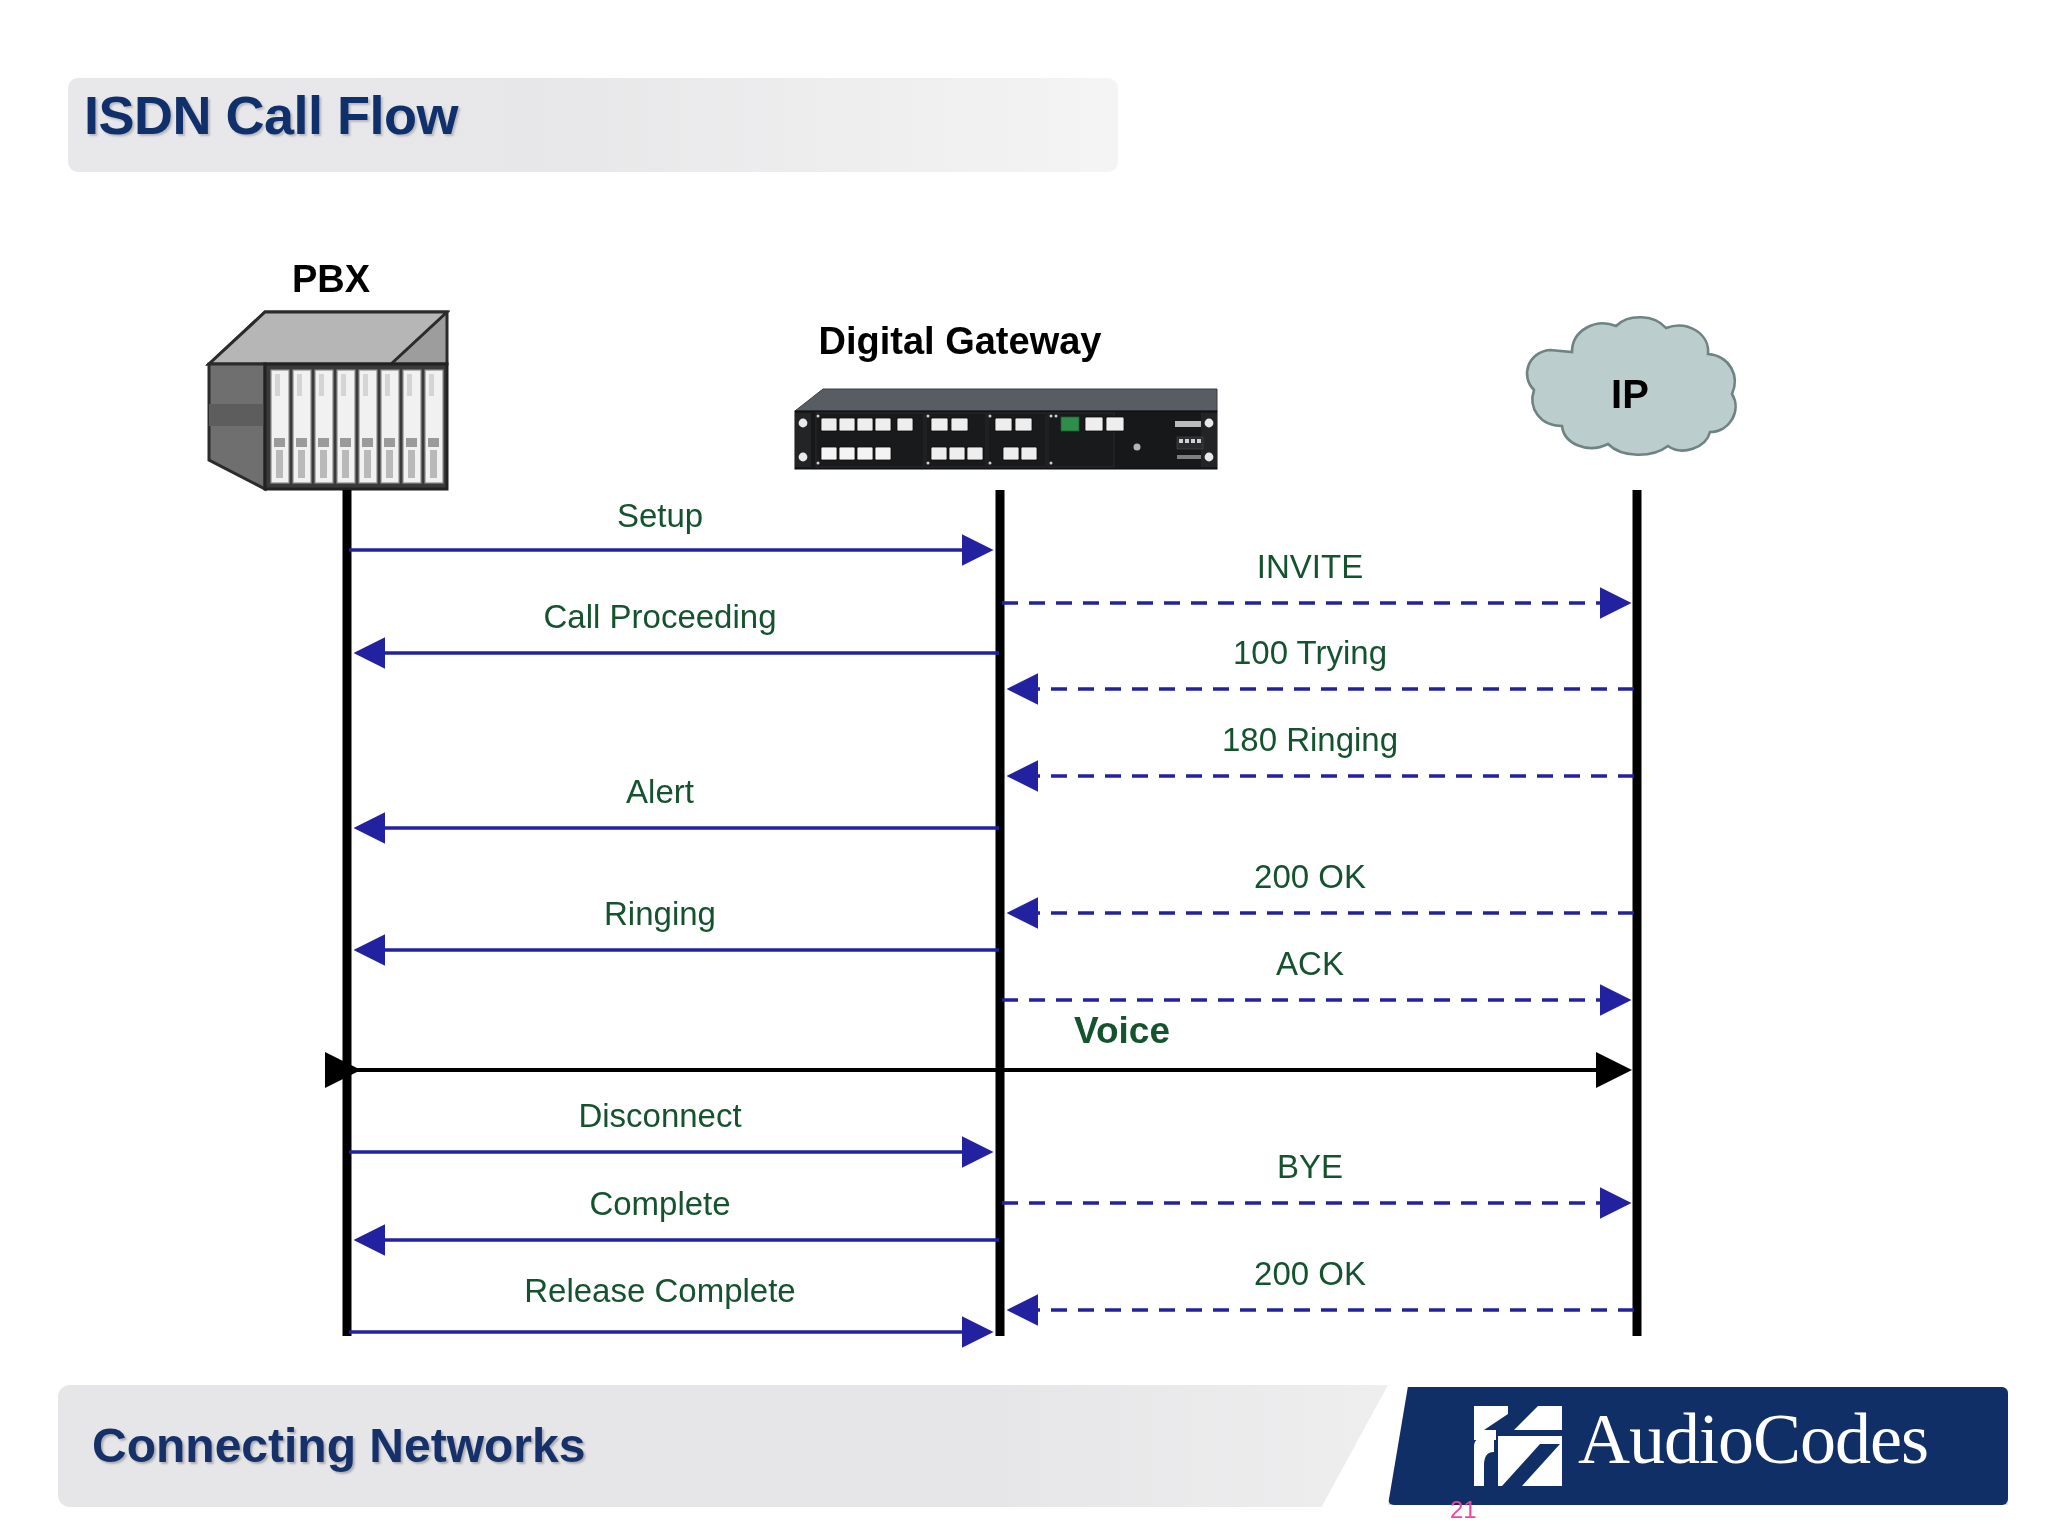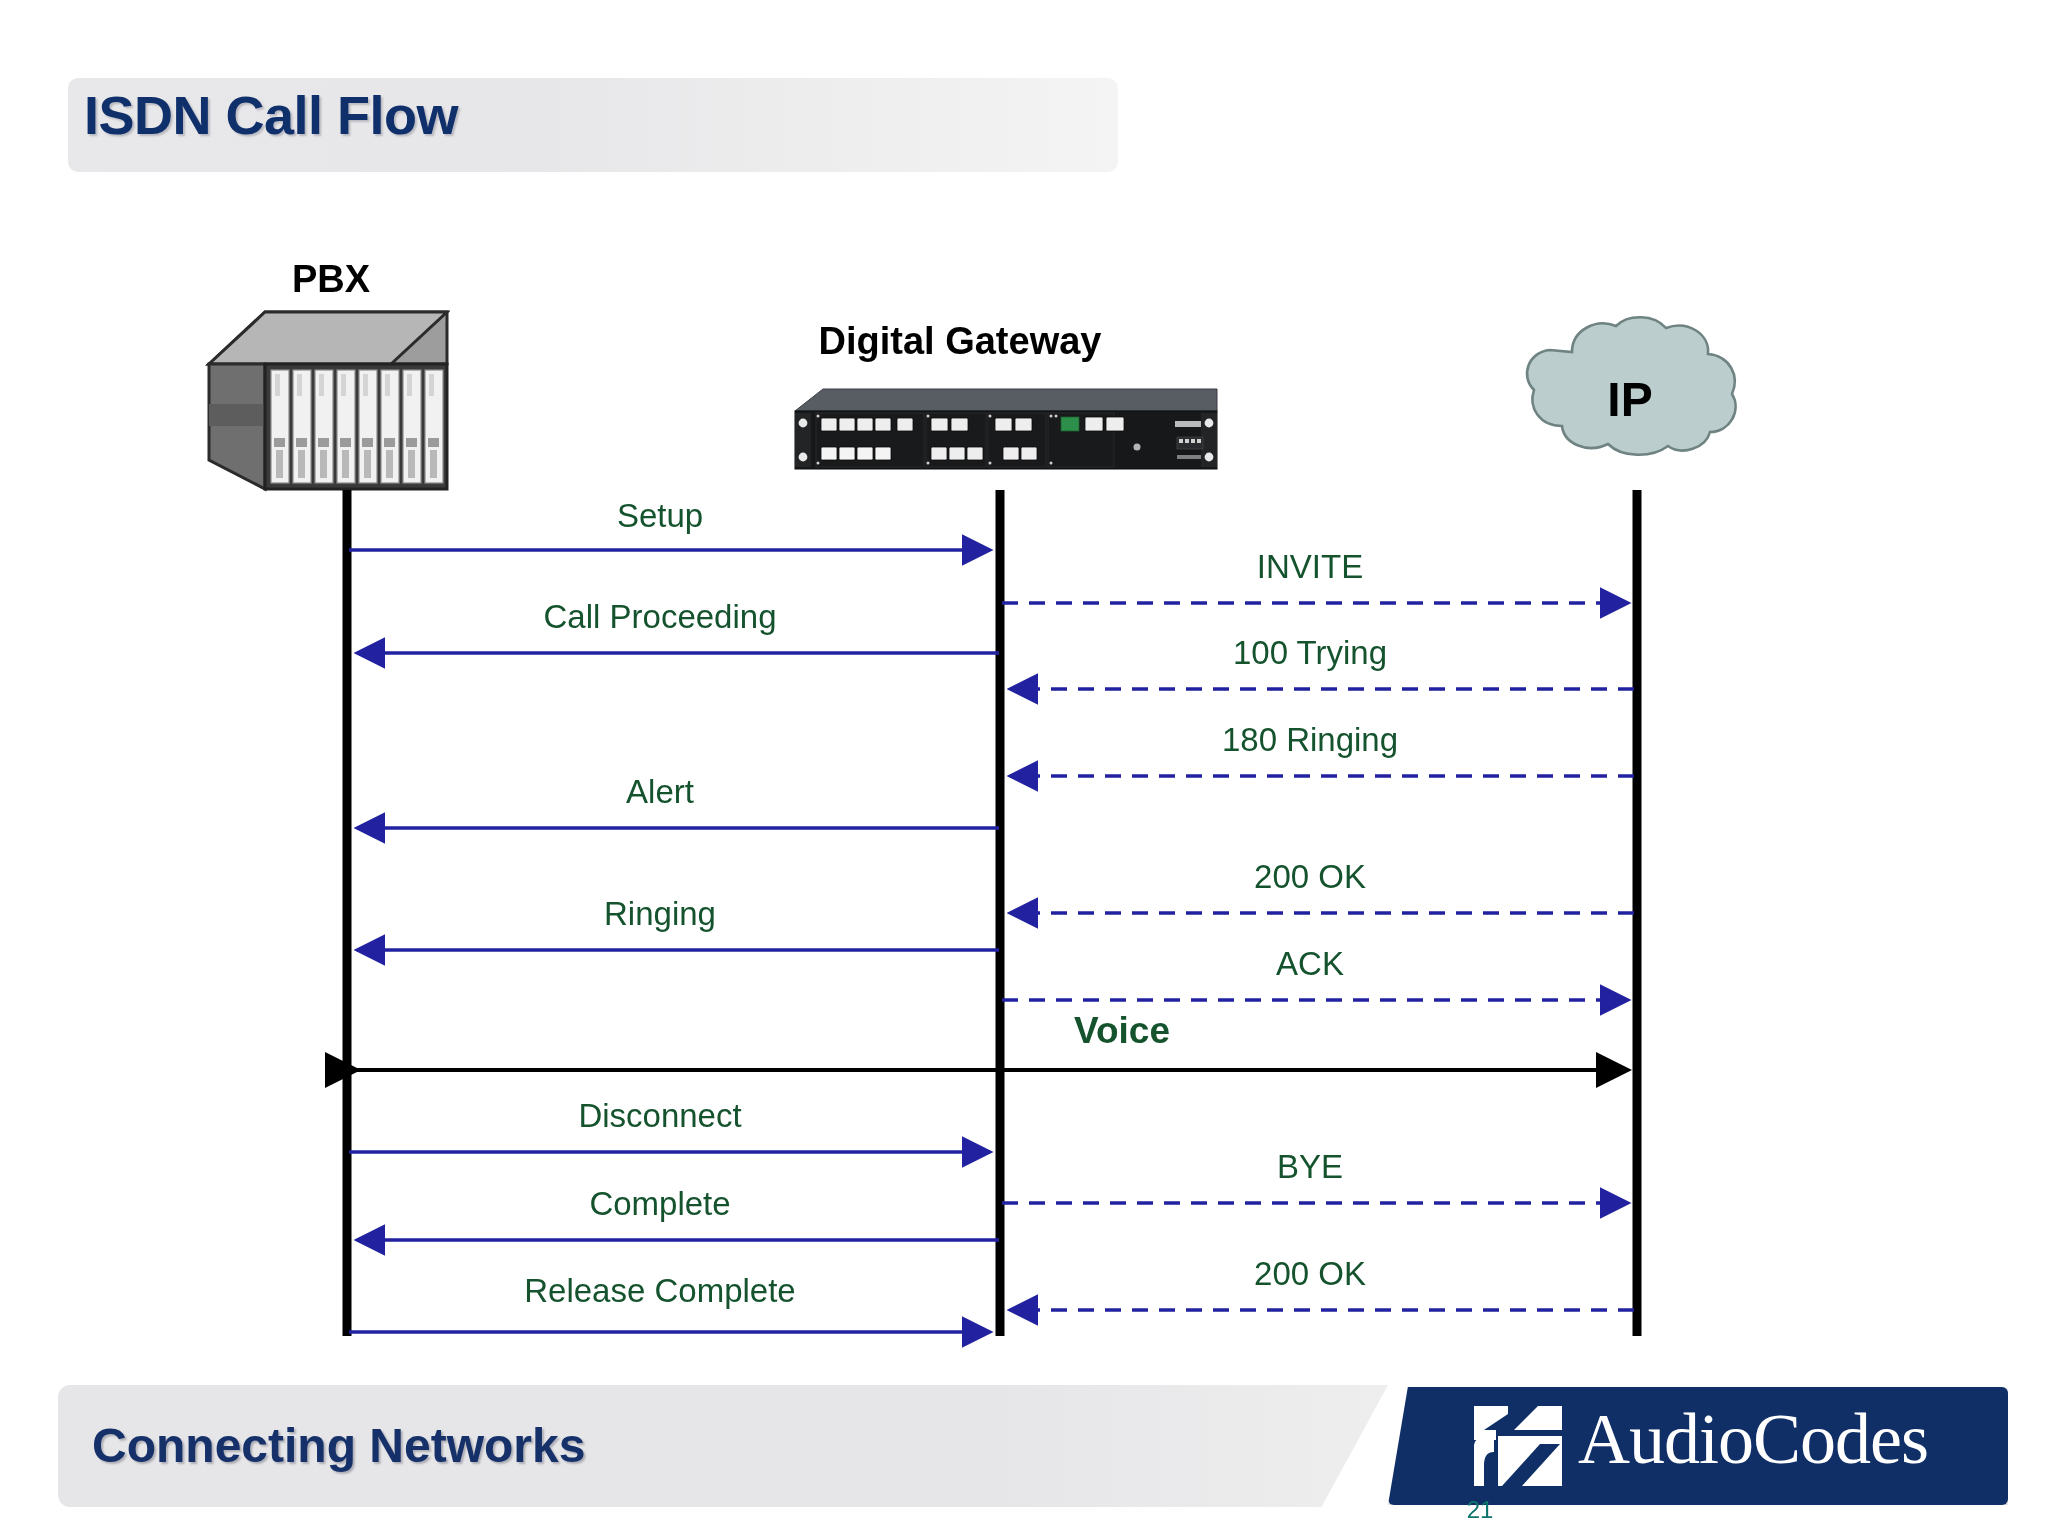--- a/index.html
+++ b/index.html
@@ -82,21 +82,21 @@
     top: 312px;
     width: 240px;
     height: 150px;
   }
   #ip-cloud-label {
     position: absolute;
     left: 1510px;
     top: 372px;
     width: 240px;
     text-align: center;
-    font-size: 48px;
+    font-size: 40px;
     font-weight: bold;
     color: #000000;
   }
 
   
   .msg-label {
     position: absolute;
     font-size: 33px;
     color: #14532d;
     white-space: nowrap;
@@ -159,23 +159,23 @@
     font-size: 72px;
     color: #ffffff;
     letter-spacing: -1px;
     white-space: nowrap;
   }
   #page-number {
     position: absolute;
     left: 1450px;
     top: 1496px;
     width: 60px;
-    text-align: center;
+    text-align: left;
     font-size: 24px;
-    color: #0f766e;
+    color: #ec4899;
   }
 </style>
 </head>
 <body>
 
 <div id="title-banner"></div>
 <div id="page-title">ISDN Call Flow</div>
 
 <div class="node-label" id="label-pbx">PBX</div>
 <div class="node-label" id="label-gateway">Digital Gateway</div>

